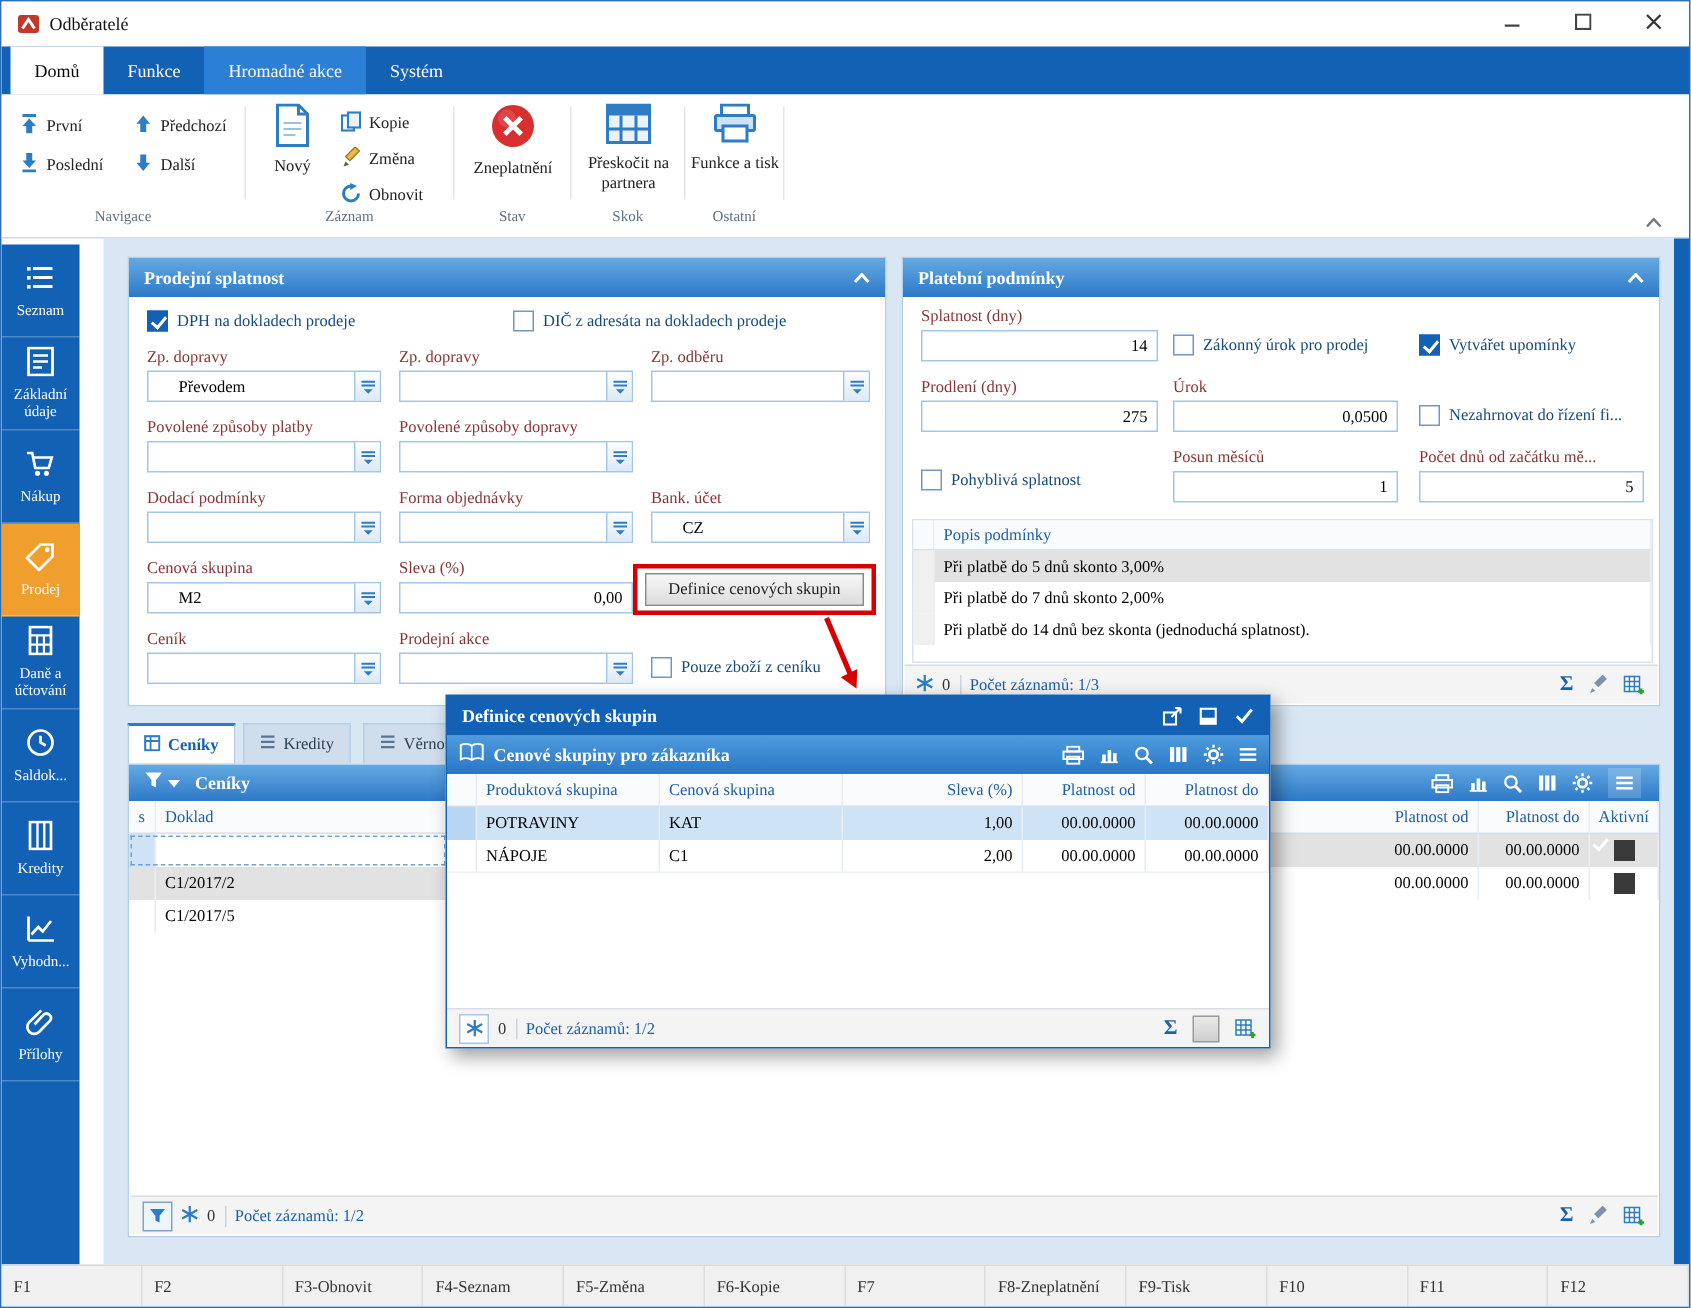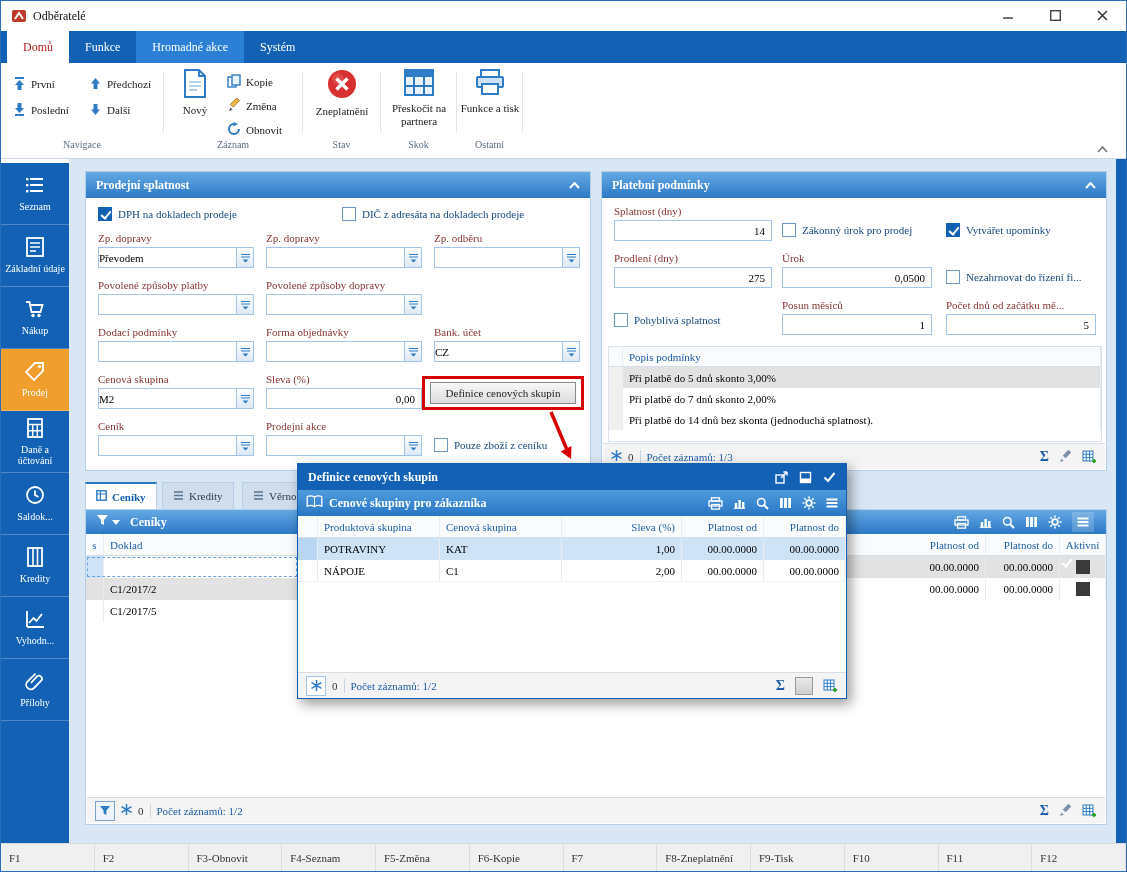--- a/index.html
+++ b/index.html
@@ -7,41 +7,41 @@
   #win{position:relative;width:1127px;height:872px;background:#fff;border:1px solid #2a6db8;overflow:hidden;font-family:Liberation Serif, serif;}
   .abs{position:absolute;}
   
   .titlebar{position:absolute;left:0;top:0;width:100%;height:30px;background:#fff;display:flex;align-items:center;}
   .title{font-size:12px;color:#111;margin-left:8px;}
   .winbtns{margin-left:auto;display:flex;height:30px;}
   .winbtn{width:47px;height:30px;display:flex;align-items:center;justify-content:center;cursor:pointer;}
   
   .rtabs{position:absolute;left:0;top:30px;width:100%;height:32px;background:#1261b4;display:flex;padding-left:6px;}
   .rtab{padding:0 16px;display:flex;align-items:center;color:#fff;font-size:12px;cursor:pointer;}
-  .rtab.active{background:#fff;color:#b91c1c;}
+  .rtab.active{background:#fff;color:#000000;}
   .rtab.hl{background:#2b80d6;}
   
   .ribbon{position:absolute;left:0;top:62px;width:100%;height:96px;background:#fff;border-bottom:1px solid #cfd8e4;}
   .rsb{position:absolute;display:flex;align-items:center;gap:5px;font-size:11px;color:#222;height:22px;cursor:pointer;white-space:nowrap;}
   .rbb{position:absolute;display:flex;flex-direction:column;align-items:center;gap:3px;font-size:11px;color:#222;text-align:center;cursor:pointer;line-height:13px;}
   .glabel{position:absolute;top:76px;font-size:10px;color:#5d6f82;text-align:center;}
   .vsep{position:absolute;top:8px;height:62px;width:1px;background:#e2e6ec;}
   
-  .sidebar{position:absolute;left:0;top:162px;width:68px;bottom:28px;background:#1261b4;}
+  .sidebar{position:absolute;left:0;top:162px;width:52px;bottom:28px;background:#1261b4;}
   .sbitem{height:62px;display:flex;flex-direction:column;align-items:center;justify-content:center;gap:4px;color:#fff;font-size:10px;text-align:center;border-bottom:1px solid rgba(255,255,255,.25);cursor:pointer;padding:2px;line-height:11px;}
   .sbitem.active{background:#f09e2e;}
   .canvas{position:absolute;left:68px;top:158px;right:10px;bottom:28px;background:#d9e6f4;}
   .rightstrip{position:absolute;right:0;top:158px;width:10px;bottom:28px;background:#1261b4;}
   
   .panel{position:absolute;background:#fff;border:1px solid #b5cfe8;}
   .phead{position:absolute;left:0;right:0;top:0;height:26px;background:linear-gradient(#64a9e3,#2d79c7);color:#fff;font-weight:bold;font-size:12px;display:flex;align-items:center;padding:0 10px;}
   .pchev{margin-left:auto;cursor:pointer;display:flex;}
   .flabel{position:absolute;font-size:11px;color:#8a3535;white-space:nowrap;}
   .cbl{position:absolute;font-size:11px;color:#174a7c;white-space:nowrap;}
-  .inp{position:absolute;height:21px;border:1px solid #a3c6e8;background:#fff;font-size:11px;color:#000;padding:0 0;font-family:inherit;}
+  .inp{position:absolute;height:21px;border:1px solid #a3c6e8;background:#fff;font-size:11px;color:#000;padding:0 20px;font-family:inherit;}
   .inp.combo{padding-right:21px;}
   .inp.num{text-align:right;padding-right:6px;}
   .combtn{position:absolute;width:17px;height:19px;background:linear-gradient(#fdfeff,#dcead8ff);background:linear-gradient(#fdfeff,#dde9f5);border-left:1px solid #a3c6e8;display:flex;align-items:center;justify-content:center;cursor:pointer;}
   .cb{position:absolute;width:14px;height:14px;border:1px solid #6f99c2;background:#fff;cursor:pointer;}
   .cb.checked{background:#1261b4;border-color:#1261b4;}
   .cb.checked::after{content:"";position:absolute;left:4px;top:1px;width:4px;height:8px;border:solid #fff;border-width:0 2px 2px 0;transform:rotate(40deg);}
   .cb.dark.checked{background:#3a3a3a;border-color:#3a3a3a;}
   
   .grow{display:flex;position:absolute;left:0;right:0;height:22px;}
   .gcell{font-size:11px;display:flex;align-items:center;padding:0 6px;border-right:1px solid #e8edf3;white-space:nowrap;overflow:hidden;}

